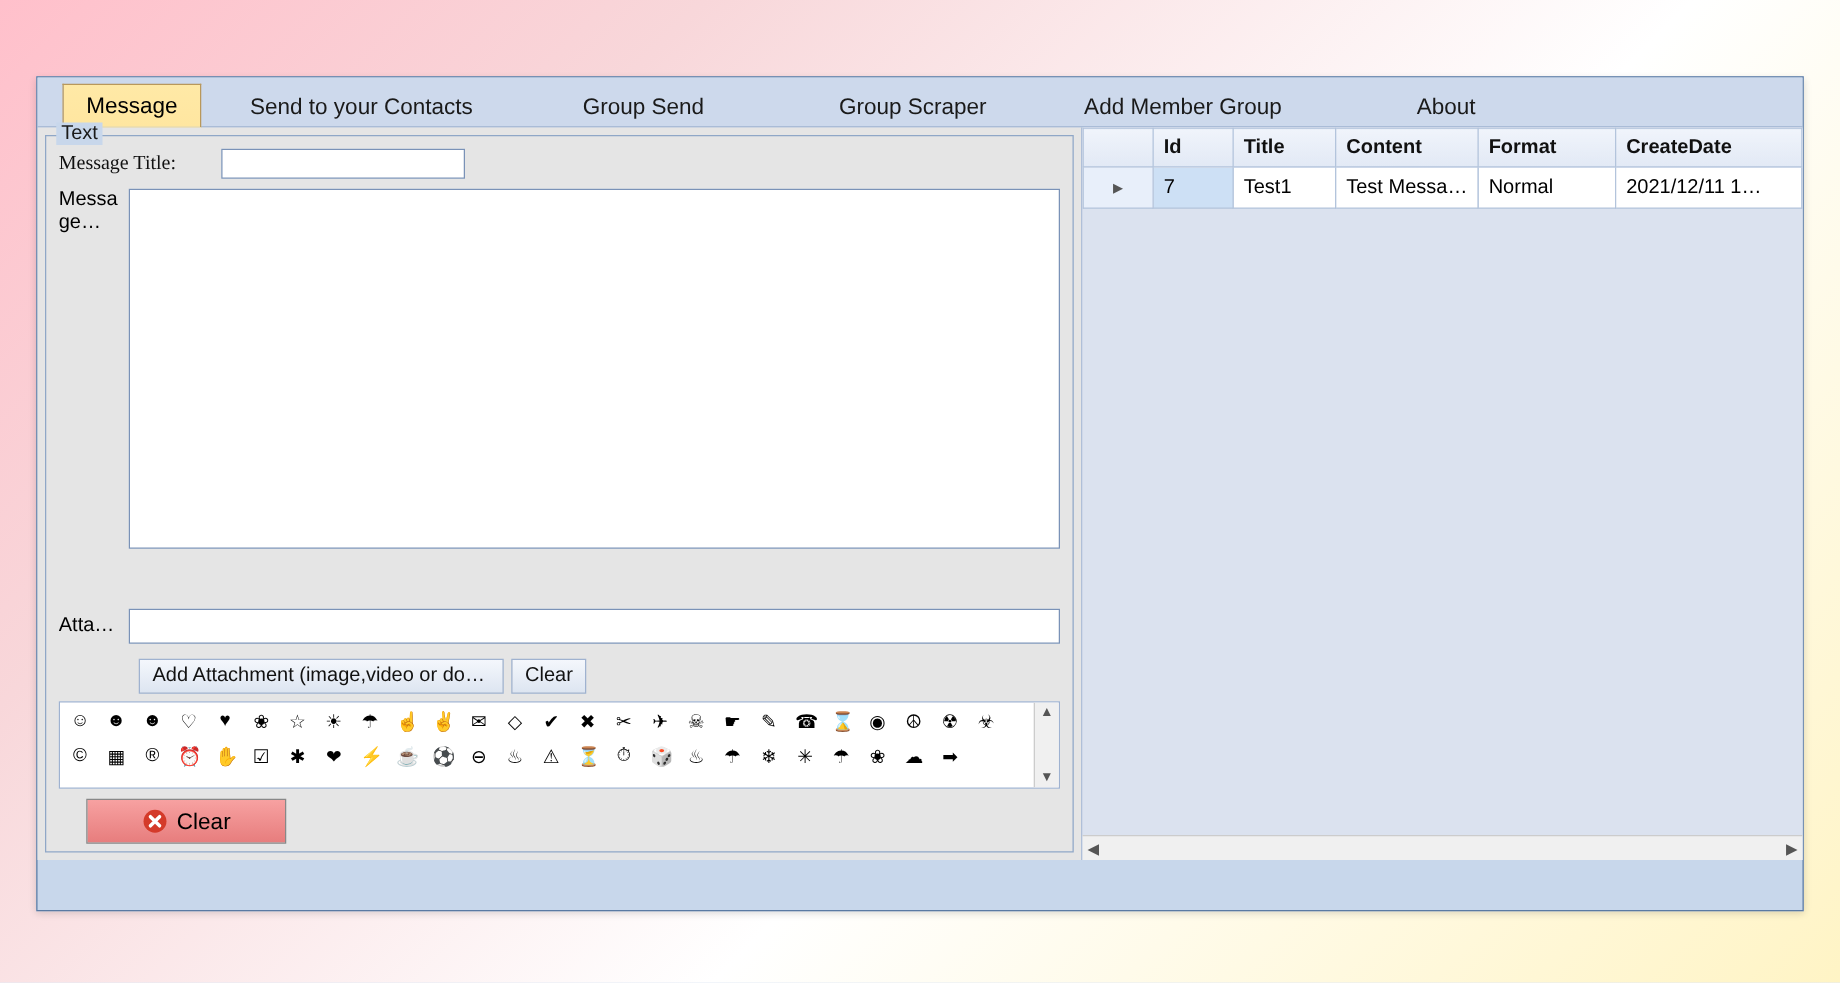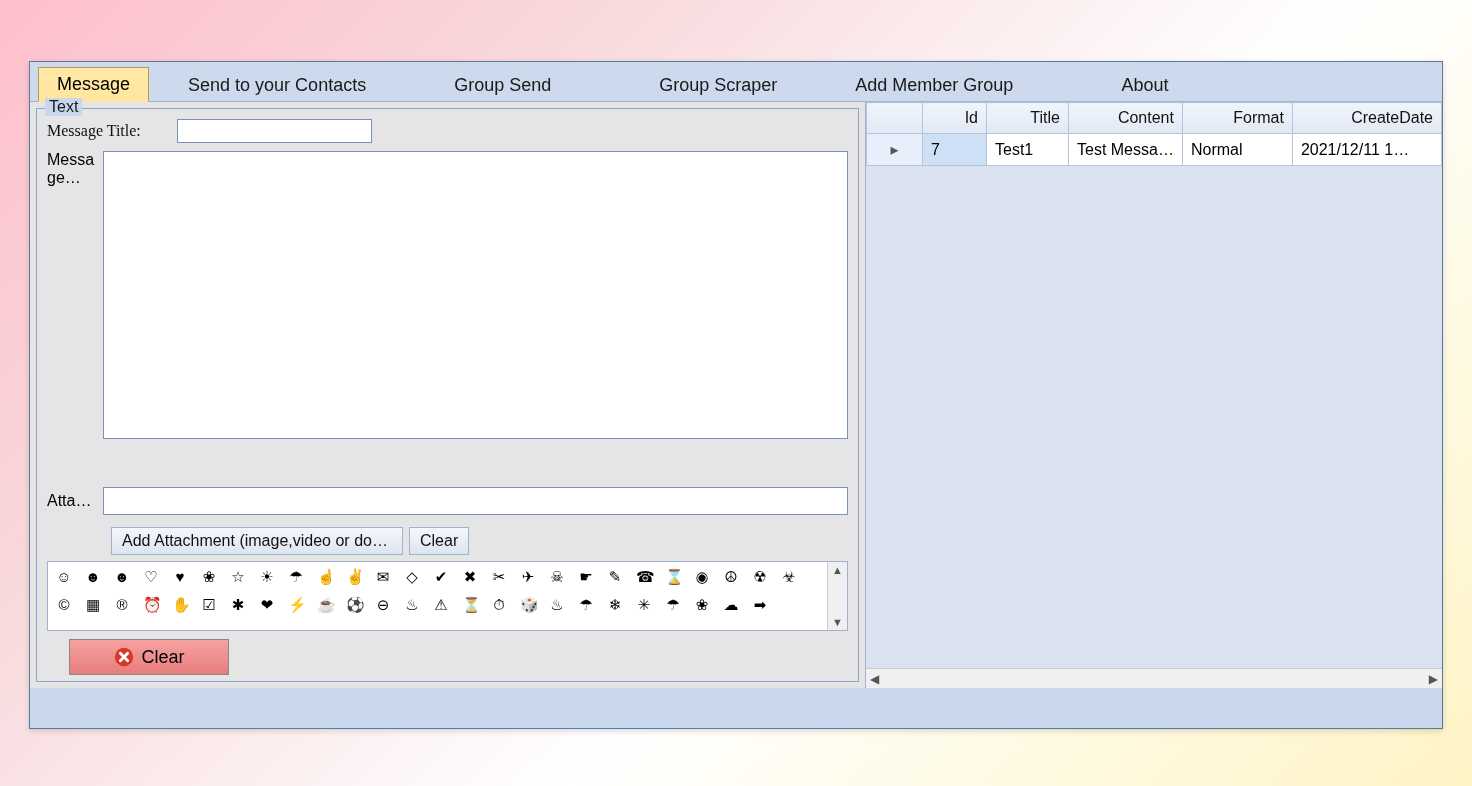--- a/index.html
+++ b/index.html
@@ -42,21 +42,21 @@
     gap: 18px;
     color: #333;
     font-size: 14px;
   }
   .titlebar .win-controls span { cursor: default; padding: 4px 6px; }
   .tabs {
     height: 40px;
     background: #cdd9ec;
     display: flex;
     align-items: flex-end;
-    padding-left: 8px;
+    padding-left: 20px;
     font-size: 18px;
     border-bottom: 1px solid #9fb2d0;
   }
   .tab {
     padding: 6px 18px 6px 18px;
     color: #1a1a1a;
     cursor: default;
     border: 1px solid transparent;
     border-bottom: none;
     position: relative;
@@ -184,23 +184,23 @@
   }
   .grid {
     flex:1;
     background: #dbe2ef;
     overflow:auto;
   }
   table { border-collapse: collapse; width: 100%; font-size: 16px; }
   th {
     background: linear-gradient(#f0f4fb,#e2e9f5);
     border: 1px solid #b3c4dc;
-    text-align: right;
+    text-align: left;
     padding: 6px 8px;
-    font-weight: normal;
+    font-weight: bold;
     color: #111;
   }
   td {
     border: 1px solid #b3c4dc;
     padding: 6px 8px;
     background: #fff;
     white-space: nowrap;
     overflow: hidden;
     text-overflow: ellipsis;
   }

